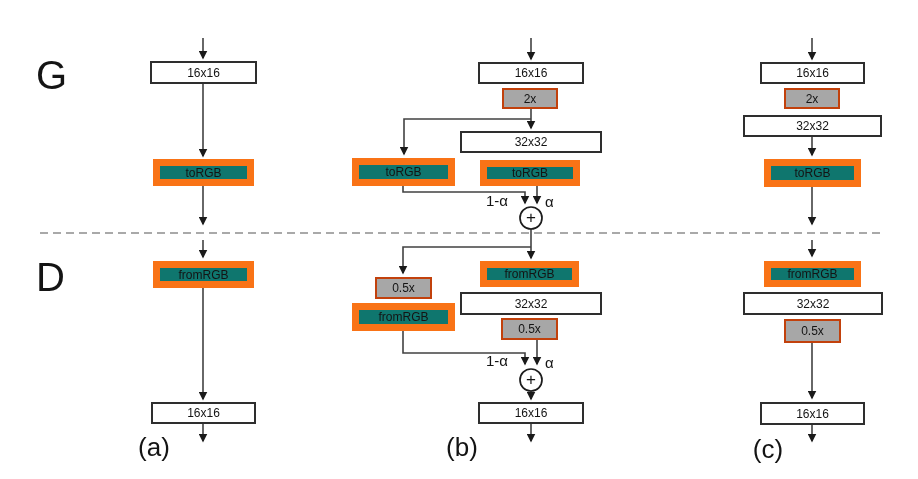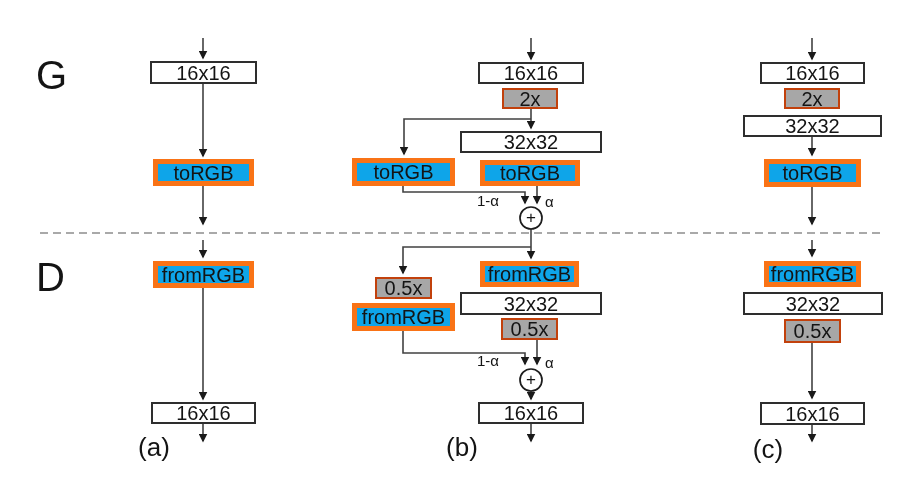--- a/index.html
+++ b/index.html
@@ -3,29 +3,29 @@
 <meta charset="utf-8">
 <style>
   html,body { margin:0; padding:0; background:#fff; }
   .canvas {
     position:relative; width:918px; height:479px; background:#ffffff;
     font-family:"Liberation Sans", sans-serif; overflow:hidden; color:#141414;
   }
   svg.wires { position:absolute; left:0; top:0; z-index:1; }
   .box {
     position:absolute; display:flex; align-items:center; justify-content:center;
-    font-size:20px; line-height:1; box-sizing:border-box; z-index:2; white-space:nowrap;text-align:right;
+    font-size:12px; line-height:1; box-sizing:border-box; z-index:2; white-space:nowrap;text-align:right;
   }
   .white { background:#ffffff; border:2px solid #2e2e2e; }
-  .light { background:#0ea5e9; border:5px solid #f97316; }
+  .light { background:#0f766e; border:7px solid #f97316; }
   .dark  { background:#a7a7a7; border:2px solid #c2410c; }
   .rowlabel { position:absolute; font-size:40px; line-height:1; z-index:2; }
   .caption  { position:absolute; font-size:26px; line-height:1; z-index:2; width:60px; text-align:center; }
   .weight   { position:absolute; font-size:15px; line-height:1; z-index:2; }
-  .w-left   { width:40px; text-align:left; }
+  .w-left   { width:40px; text-align:center; }
   .plus     { position:absolute; width:16px; height:18px; line-height:18px; text-align:center;
               font-size:17px; z-index:3; }
 </style>
 </head>
 <body>
 
 <div class="canvas">
 
   <svg class="wires" width="918" height="479" viewBox="0 0 918 479">
     <defs>

